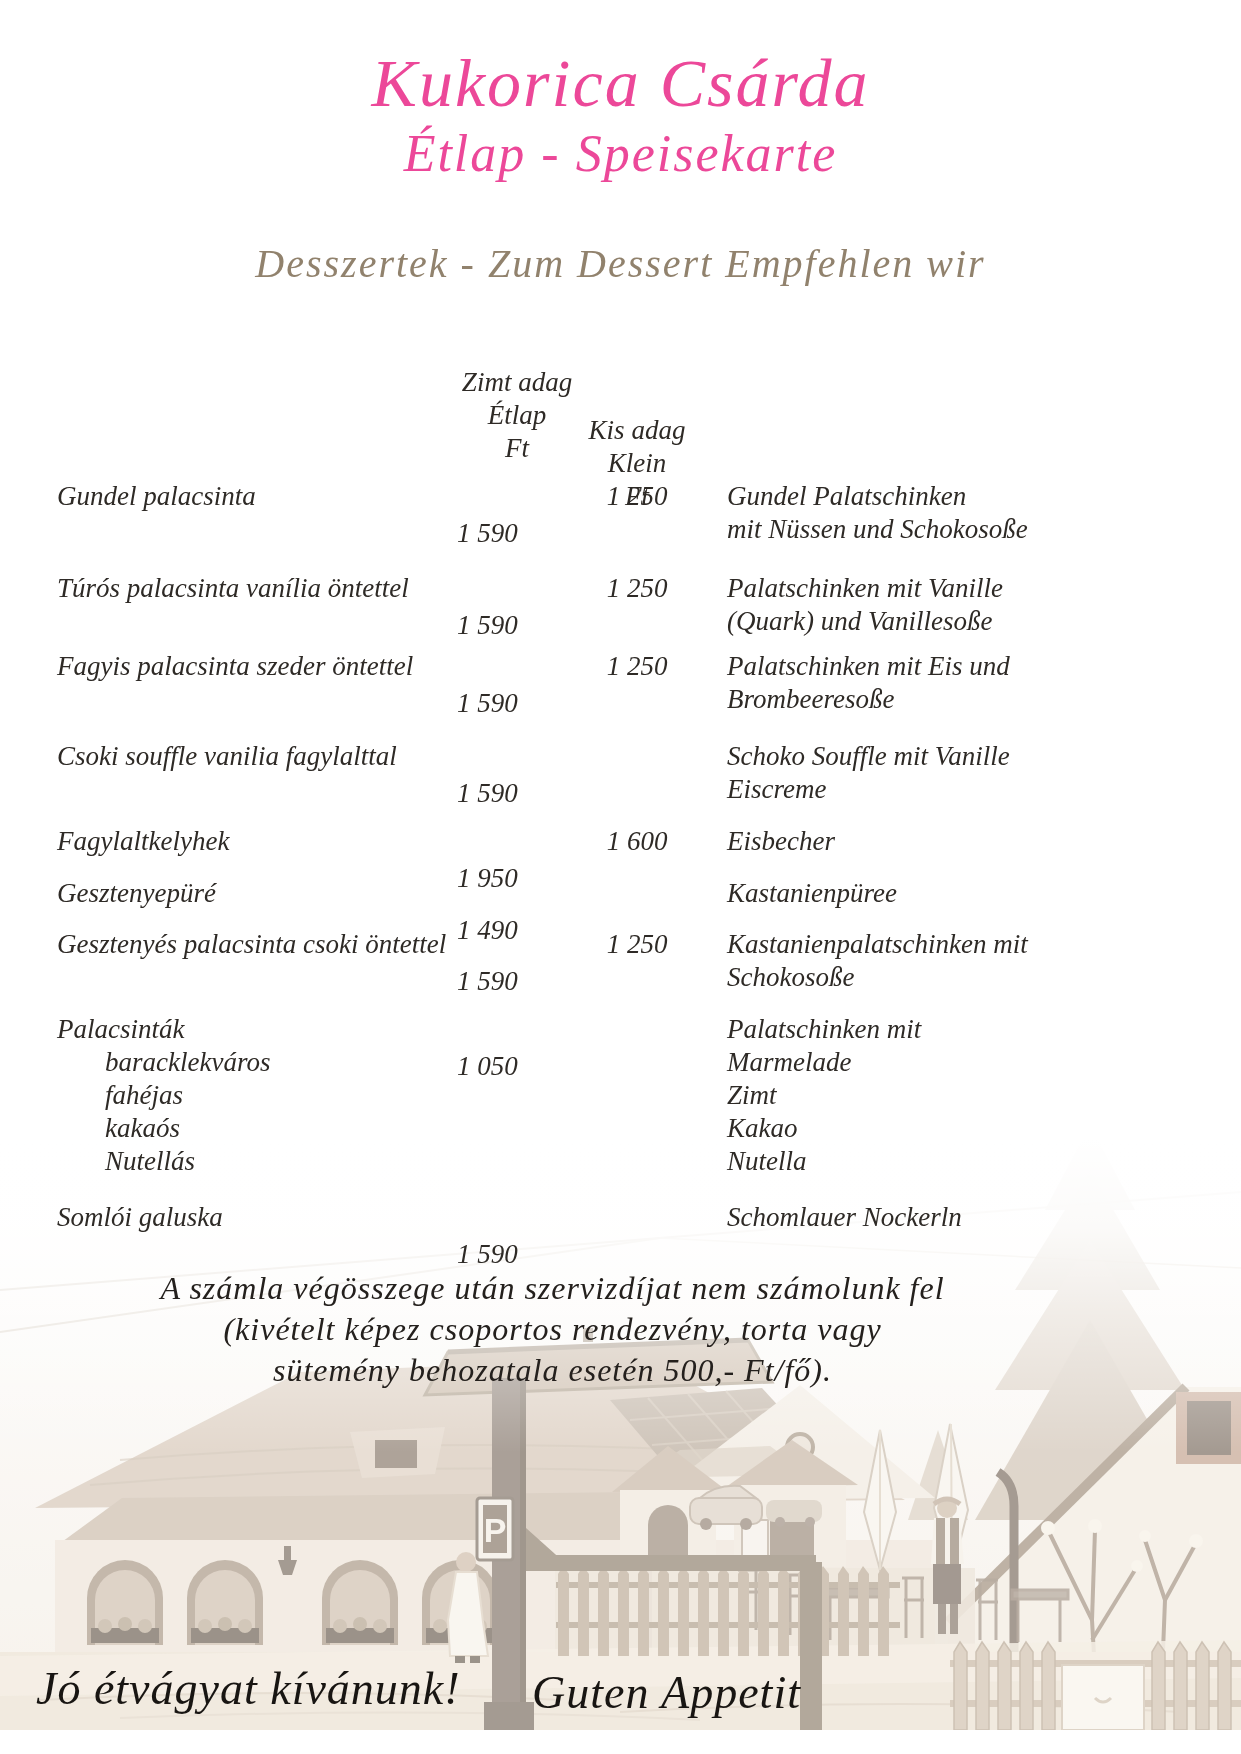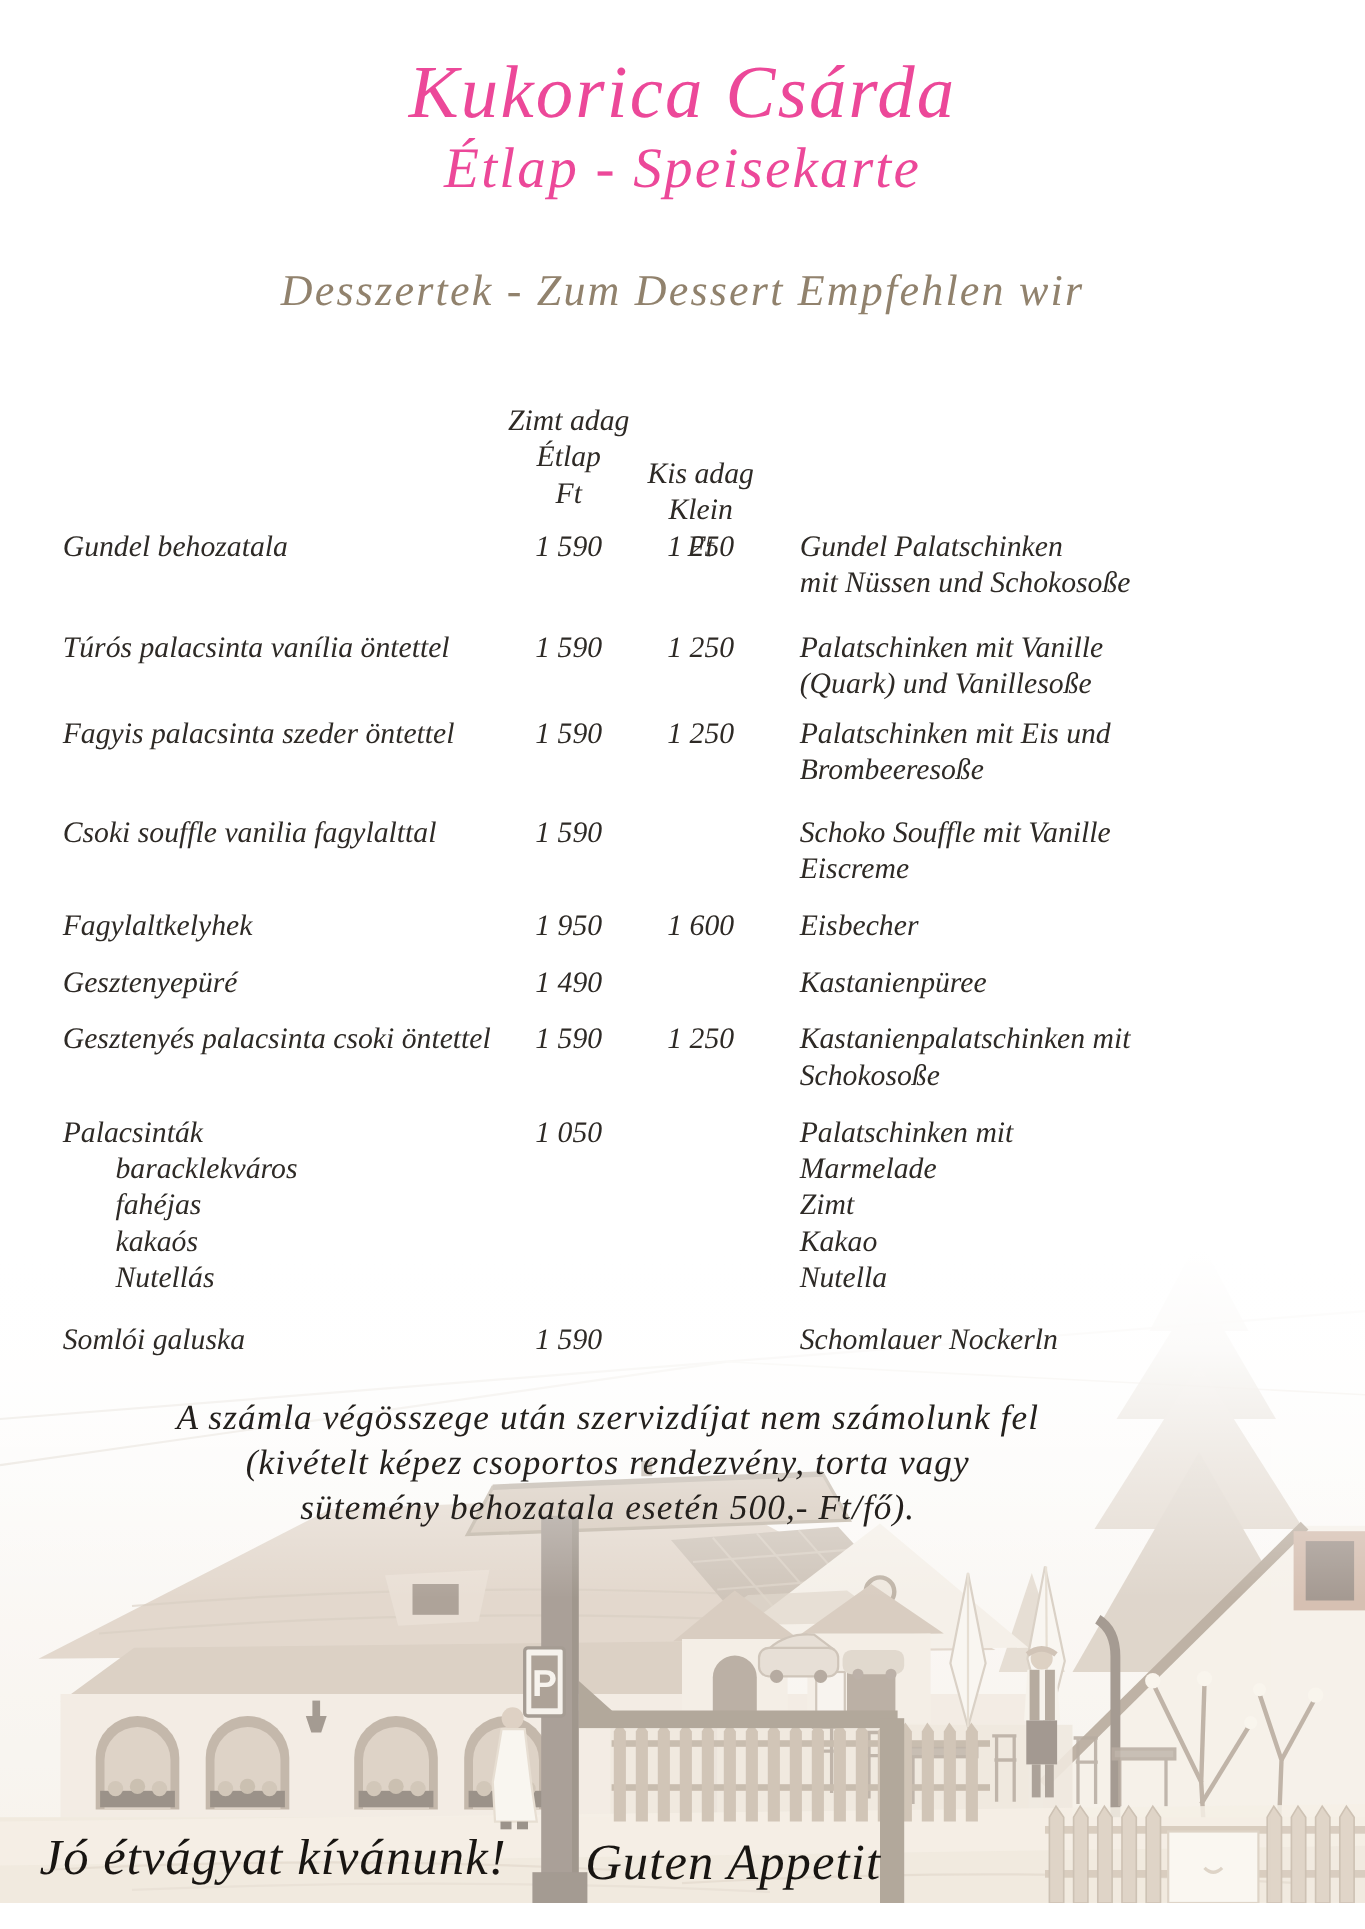--- a/index.html
+++ b/index.html
@@ -43,21 +43,21 @@
   
   .menu-table{position:absolute;left:0;top:0;width:100%;height:100%;}
   .col-headers{position:absolute;top:366px;left:0;width:100%;}
   .hdr-box{position:absolute;top:0;text-align:center;line-height:33px;font-size:27px;}
   .hdr-large{left:457px;width:120px;}
   .hdr-small{left:577px;width:120px;margin-top:48px;}
 
   .menu-row{position:absolute;left:0;width:100%;font-size:27px;}
   .menu-row .col{position:absolute;top:0;}
   .col-hu{left:57px;width:400px;}
-  .col-large{left:457px;width:120px;text-align:center;line-height:33px;}
+  .col-large{left:457px;width:120px;line-height:33px;margin-top:37px;}
   .col-small{left:577px;width:120px;text-align:center;line-height:33px;}
   .col-de{left:727px;width:480px;}
   .line{line-height:33px;white-space:nowrap;}
   .line.indent{padding-left:48px;}
 
   
   .note{
     position:absolute;top:1268px;left:0;width:1105px;
     text-align:center;font-size:32px;line-height:41px;
     color:#24201d;letter-spacing:1px;
@@ -317,21 +317,21 @@
       </div>
       <div class="hdr-box hdr-small">
         <div>Kis adag</div>
         <div>Klein</div>
         <div>Ft</div>
       </div>
     </div>
     <div id="menu-rows">
         <div class="menu-row" style="top: 480px;">
           <div class="col col-hu">
-            <div class="line">Gundel behozatala</div>
+            <div class="line">Gundel palacsinta</div>
           </div>
           <div class="col col-large">1 590</div>
           <div class="col col-small">1 250</div>
           <div class="col col-de">
             <div class="line">Gundel Palatschinken</div>
             <div class="line">mit Nüssen und Schokosoße</div>
           </div>
         </div>
         <div class="menu-row" style="top: 572px;">
           <div class="col col-hu">

